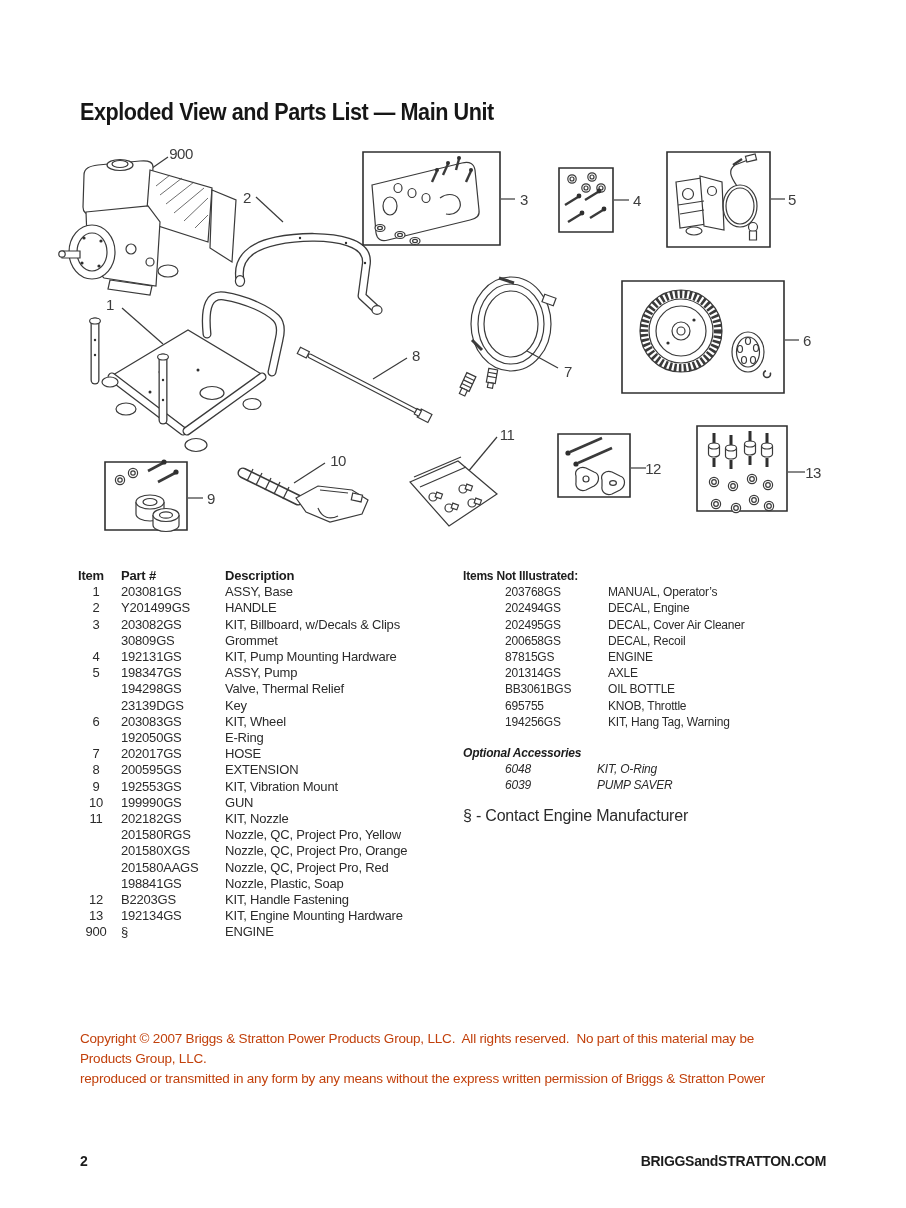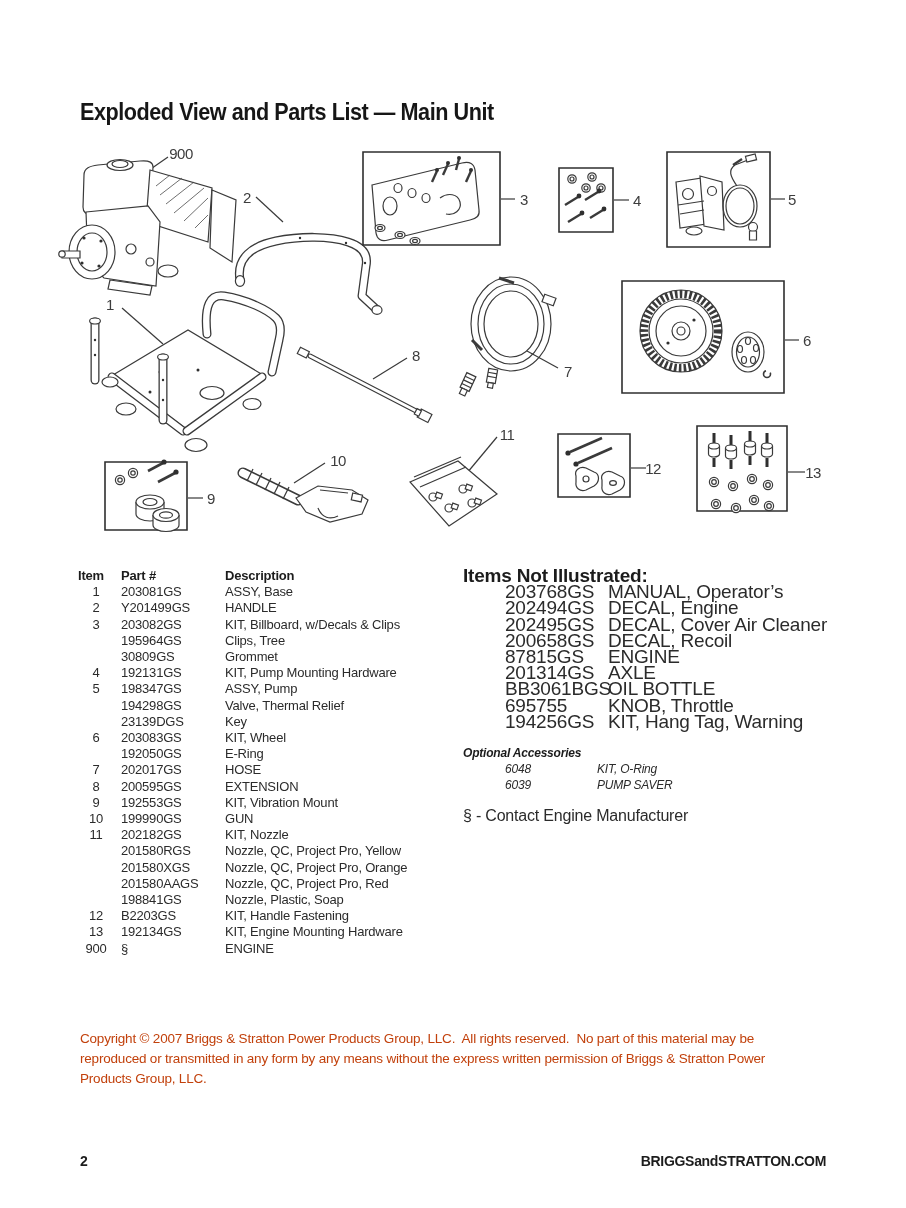--- a/index.html
+++ b/index.html
@@ -25,21 +25,21 @@
   .callout{
     position:absolute;transform:translate(-50%,-50%);font-size:15px;line-height:15px;
     color:#3d3d3d;letter-spacing:-0.5px;white-space:nowrap;
   }
   .tblL{position:absolute;left:78px;top:568px;font-size:13px;line-height:16.2px;letter-spacing:-0.2px;}
   .prow{display:grid;grid-template-columns:36px 104px auto;}
   .prow .c-item{text-align:center;}
   .prow.hd .c-item{text-align:left;font-weight:bold;color:#1c1c1c;}
   .prow.hd span{font-weight:bold;color:#1c1c1c;}
   .c-part,.c-desc{margin-left:7px;white-space:nowrap;}
-  .tblR{position:absolute;left:463px;top:568px;font-size:19px;line-height:16.2px;letter-spacing:-0.2px;}
+  .tblR{position:absolute;left:463px;top:568px;font-size:12px;line-height:16.2px;letter-spacing:-0.2px;}
   .rtitle{font-weight:bold;color:#1c1c1c;white-space:nowrap;}
   .rrow{display:grid;grid-template-columns:103px auto;margin-left:42px;}
   .rrow span{white-space:nowrap;}
   .opt{position:absolute;left:463px;top:745px;font-size:12px;line-height:16.2px;letter-spacing:-0.2px;font-style:italic;}
   .opt .rrow{grid-template-columns:92px auto;}
   .footnote{position:absolute;left:463px;top:808px;font-size:16px;line-height:16.2px;letter-spacing:-0.2px;white-space:nowrap;}
   .copyright{position:absolute;left:80px;top:1029px;font-size:13.5px;line-height:20px;letter-spacing:-0.2px;color:#c2410c;}
   .copyright div{white-space:pre;}
   .footer{
     position:absolute;left:80px;right:80px;top:1153px;display:flex;
@@ -404,25 +404,20 @@
         <span class="c-part">Y201499GS</span>
         <span class="c-desc">HANDLE</span>
       </div>
         <div class="prow">
         <span class="c-item">3</span>
         <span class="c-part">203082GS</span>
         <span class="c-desc">KIT, Billboard, w/Decals &amp; Clips</span>
       </div>
         <div class="prow">
         <span class="c-item"></span>
-        <span class="c-part">195964GS</span>
-        <span class="c-desc">Clips, Tree</span>
-      </div>
-        <div class="prow">
-        <span class="c-item"></span>
         <span class="c-part">30809GS</span>
         <span class="c-desc">Grommet</span>
       </div>
         <div class="prow">
         <span class="c-item">4</span>
         <span class="c-part">192131GS</span>
         <span class="c-desc">KIT, Pump Mounting Hardware</span>
       </div>
         <div class="prow">
         <span class="c-item">5</span>
@@ -568,22 +563,22 @@
         <span>PUMP SAVER</span>
       </div>
       </div>
   </div>
 
   <div class="footnote">§ - Contact Engine Manufacturer</div>
 
   <div class="copyright">
 
   <div>Copyright © 2007 Briggs &amp; Stratton Power Products Group, LLC.  All rights reserved.  No part of this material may be</div>
+      <div>Products Group, LLC.</div>
       <div>reproduced or transmitted in any form by any means without the express written permission of Briggs &amp; Stratton Power</div>
-      <div>Products Group, LLC.</div>
     </div>
 
   <div class="footer">
     <span>2</span>
     <span>BRIGGSandSTRATTON.COM</span>
   </div>
 
 </div>
 
 </body></html>

